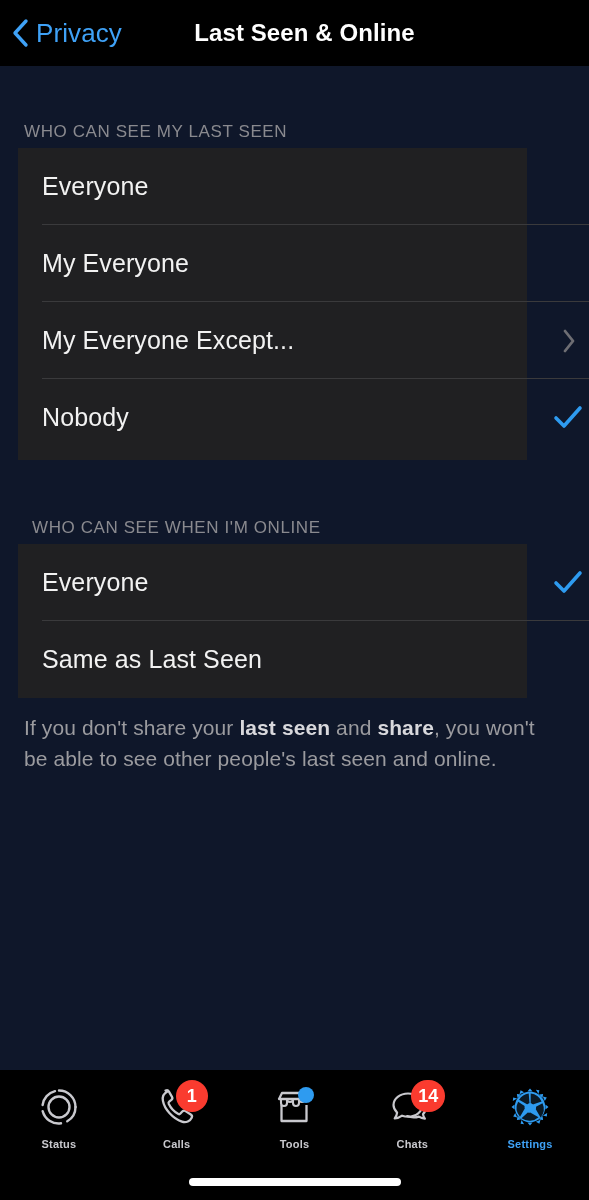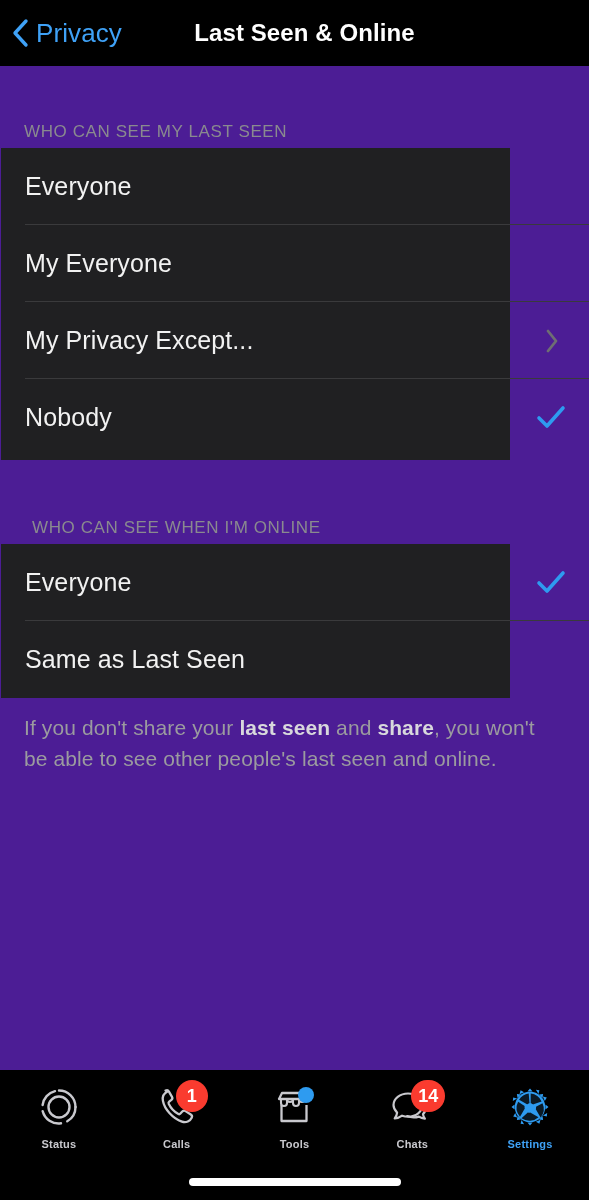--- a/index.html
+++ b/index.html
@@ -3,21 +3,21 @@
 <meta charset="utf-8">
 <style>
   * { margin:0; padding:0; box-sizing:border-box; }
   html, body {
     width:589px; height:1200px;
     background:#000;
     font-family:"Liberation Sans", sans-serif;
     -webkit-font-smoothing:antialiased;
     overflow:hidden;
   }
-  .screen { position:relative; width:589px; height:1200px; background:#4c1d95; }
+  .screen { position:relative; width:589px; height:1200px; background:#0f172a; }
 
   
   .navbar {
     position:absolute; top:0; left:0; width:589px; height:66px;
     background:#000;
   }
   .back-btn {
     position:absolute; left:10px; top:12px;
     display:flex; align-items:center; gap:6px;
     height:42px; cursor:pointer;
@@ -38,21 +38,21 @@
     color:#8A8A8F; font-size:17px; letter-spacing:0.6px;
     padding-left:24px; text-transform:uppercase;
     display:flex; align-items:flex-end; height:100%;
     padding-bottom:6px;
   }
   .hdr1 { position:absolute; left:0; top:100px; width:589px; height:48px; }
   .hdr2 { position:absolute; left:8px; top:496px; width:589px; height:48px; }
 
   
   .card {
-    position:absolute; left:1px; width:509px;
+    position:absolute; left:18px; width:509px;
     background:#202022;
   }
   #card-lastseen { top:148px; height:312px; }
   #card-online   { top:544px; height:154px; }
 
   .row {
     position:relative; width:589px; height:77px;
     display:flex; align-items:center;
     padding:0 24px; cursor:pointer;
   }
@@ -138,21 +138,21 @@
       <span class="row-label">Everyone</span>
       <div class="row-sep"></div>
     </div>
 
     <div class="row">
       <span class="row-label">My Everyone</span>
       <div class="row-sep"></div>
     </div>
 
     <div class="row">
-      <span class="row-label">My Privacy Except...</span>
+      <span class="row-label">My Everyone Except...</span>
       <span class="chevron-right">
         <svg viewBox="0 0 16 26" width="16" height="26" fill="none">
           <path d="M4 3 L12 13 L4 23" stroke="#6E6E73" stroke-width="2.8" stroke-linecap="round" stroke-linejoin="round"></path>
         </svg>
       </span>
       <div class="row-sep"></div>
     </div>
 
     <div class="row">
       <span class="row-label">Nobody</span>

